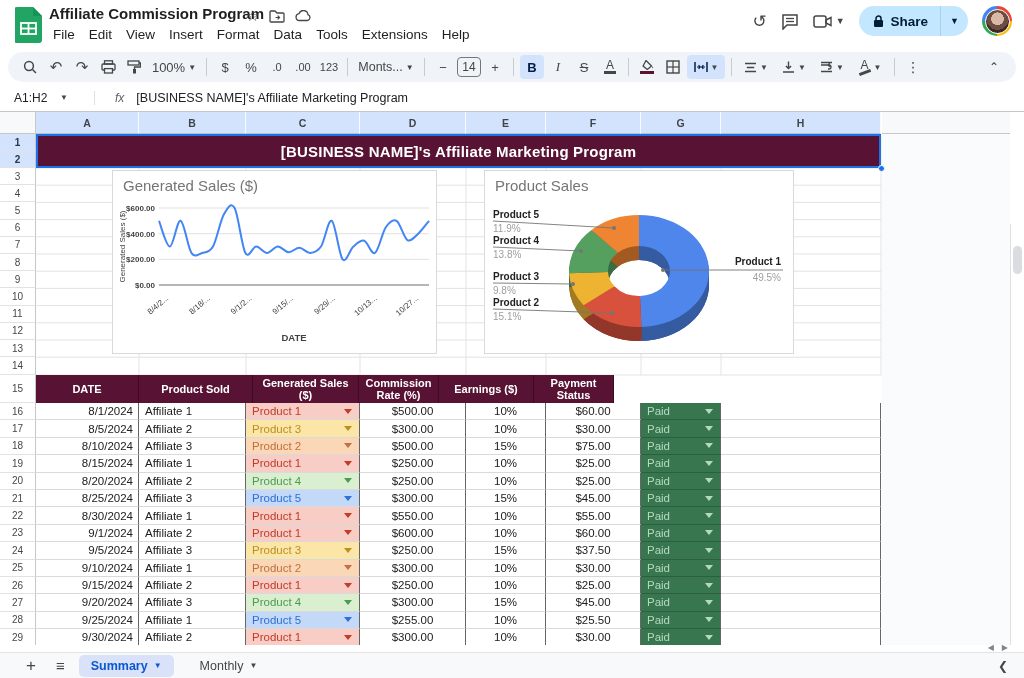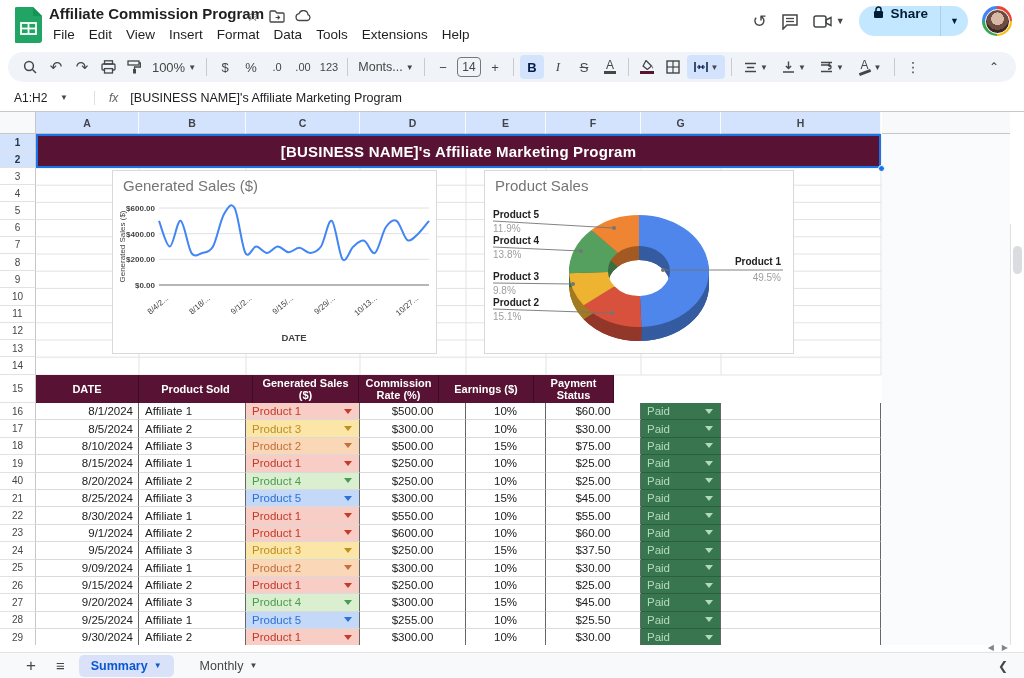--- a/index.html
+++ b/index.html
@@ -9,21 +9,21 @@
 
   
   .topbar { position:absolute; left:0; top:0; width:1024px; height:50px; background:#fff; }
   .sheets-logo { position:absolute; left:15px; top:7px; width:27px; height:36px; }
   .doc-title { position:absolute; left:49px; top:5px; font-size:15px; font-weight:bold; color:#1f1f1f; }
   .title-icons { position:absolute; left:246px; top:7px; display:flex; gap:10px; color:#444746; align-items:center; }
   .menubar { position:absolute; left:46px; top:25px; display:flex; }
   .menubar span { font-size:13.5px; color:#1f1f1f; padding:2px 7px; border-radius:4px; cursor:default; }
   .tb-right { position:absolute; right:12px; top:6px; display:flex; align-items:center; gap:14px; }
   .share-pill { display:flex; align-items:center; background:#c2e7ff; border-radius:16px; height:30px; overflow:hidden; }
-  .share-main { display:flex; align-items:flex-start; gap:7px; padding:0 12px 0 14px; font-size:13.5px; font-weight:bold; color:#001d35; height:100%; }
+  .share-main { display:flex; align-items:center; gap:7px; padding:0 12px 0 14px; font-size:13.5px; font-weight:bold; color:#001d35; height:100%; }
   .share-caret { border-left:1px solid #a8cfec; padding:0 9px; height:100%; display:flex; align-items:center; color:#001d35; font-size:9px; }
   .avatar { width:30px; height:30px; border-radius:50%; background:conic-gradient(#ea4335 0 25%,#fbbc05 25% 50%,#34a853 50% 75%,#4285f4 75% 100%); display:flex; align-items:center; justify-content:center; }
   .avatar-in { width:25px; height:25px; border-radius:50%; background:radial-gradient(circle at 50% 38%, #d7b9a5 0 34%, #6d4c41 35% 60%, #3e2723 61% 100%); border:1px solid #fff; }
   .cam-caret { font-size:9px; color:#444746; margin-left:4px; }
 
   
   .toolbar { position:absolute; left:8px; top:52px; width:1008px; height:30px; background:#f0f4f9; border-radius:20px; display:flex; align-items:center; padding:0 10px; gap:2px; color:#444746; }
   .ti { min-width:24px; height:24px; display:flex; align-items:center; justify-content:center; border-radius:4px; font-size:13px; }
   .ti.active { background:#d3e3fd; color:#041e49; }
   .sep { width:1px; height:18px; background:#c7cad1; margin:0 4px; }
@@ -33,21 +33,21 @@
   .fill-bar { width:14px; height:3px; background:#5a1333; margin-top:1px; }
   .strike { text-decoration:line-through; }
   .tcol { display:flex; flex-direction:column; align-items:center; line-height:11px; }
   .tcol .bar { width:12px; height:3px; background:#444746; }
   .grow { flex:1; }
   .dec { font-size:11px; letter-spacing:0; }
 
   
   .fbar { position:absolute; left:0; top:84px; width:1024px; height:28px; background:#fff; border-bottom:1px solid #c7c7c7; display:flex; align-items:center; }
   .namebox { width:76px; display:flex; align-items:center; justify-content:space-between; padding:0 8px 0 14px; font-size:12px; color:#202124; }
-  .fx { font-style:italic; font-size:12px; color:#5f6368; margin:0 12px 0 18px; border-left:1px solid #e0e0e0; padding-left:14px; }
+  .fx { font-style:italic; font-size:12px; color:#5f6368; margin:0 12px 0 18px; border-left:1px solid #e0e0e0; padding-left:20px; }
   .formula { font-size:12.5px; color:#202124; }
 
   
   .grid-area { position:absolute; left:0; top:112px; width:1024px; height:533px; overflow:hidden; background:#fff; }
   .colhead { position:absolute; top:0; height:22px; background:#d3e3fd; border-right:1px solid #f8fafd; border-bottom:1px solid #bdc1c6; font-size:10.5px; font-weight:bold; color:#41454a; display:flex; align-items:center; justify-content:center; }
   .corner { position:absolute; left:0; top:0; width:36px; height:22px; background:#f8f9fa; border-right:1px solid #c7c7c7; border-bottom:1px solid #c7c7c7; }
   .rowhead { position:absolute; left:0; width:36px; background:#fff; border-bottom:1px solid #e1e3e1; border-right:1px solid #c7c7c7; font-size:10px; color:#444746; display:flex; align-items:center; justify-content:center; }
   .rowhead.sel { background:#d3e3fd; font-weight:bold; color:#273746; }
   .headrest { position:absolute; top:0; left:882px; width:128px; height:22px; background:#f8f9fa; border-bottom:1px solid #c7c7c7; }
   .rightvoid { position:absolute; left:882px; top:22px; width:128px; height:511px; background:#fafbfd; }
@@ -302,21 +302,21 @@
       <div class="rowhead" style="top: 176.4px; height: 17.2px;">10</div>
       <div class="rowhead" style="top: 193.6px; height: 17.2px;">11</div>
       <div class="rowhead" style="top: 210.8px; height: 17.2px;">12</div>
       <div class="rowhead" style="top: 228px; height: 17.2px;">13</div>
       <div class="rowhead" style="top: 245.2px; height: 17.8px;">14</div>
       <div class="rowhead" style="top: 263px; height: 28px;">15</div>
       <div class="rowhead" style="top: 291px; height: 17.4px;">16</div>
       <div class="rowhead" style="top: 308.4px; height: 17.4px;">17</div>
       <div class="rowhead" style="top: 325.8px; height: 17.4px;">18</div>
       <div class="rowhead" style="top: 343.2px; height: 17.4px;">19</div>
-      <div class="rowhead" style="top: 360.6px; height: 17.4px;">40</div>
+      <div class="rowhead" style="top: 360.6px; height: 17.4px;">20</div>
       <div class="rowhead" style="top: 378px; height: 17.4px;">21</div>
       <div class="rowhead" style="top: 395.4px; height: 17.4px;">22</div>
       <div class="rowhead" style="top: 412.8px; height: 17.4px;">23</div>
       <div class="rowhead" style="top: 430.2px; height: 17.4px;">24</div>
       <div class="rowhead" style="top: 447.6px; height: 17.4px;">25</div>
       <div class="rowhead" style="top: 465px; height: 17.4px;">26</div>
       <div class="rowhead" style="top: 482.4px; height: 17.4px;">27</div>
       <div class="rowhead" style="top: 499.8px; height: 17.4px;">28</div>
       <div class="rowhead" style="top: 517.2px; height: 17.4px;">29</div>
     </div>
@@ -592,21 +592,21 @@
           <div class="t-cell al-c" style="width: 106px;">$250.00</div>
           <div class="t-cell al-c" style="width: 80px;">15%</div>
           <div class="t-cell al-c" style="width: 95px;">$37.50</div>
           <div class="t-cell chip" style="width: 80px; background: rgb(55, 118, 78); color: rgb(181, 217, 191); border-bottom: 1px solid rgb(44, 95, 63);">
             <span>Paid</span>
             <span class="tri"></span>
           </div>
           <div class="t-cell al-c" style="width: 160px;"></div>
         </div>
         <div class="t-row">
-          <div class="t-cell al-r" style="width: 103px;">9/09/2024</div>
+          <div class="t-cell al-r" style="width: 103px;">9/10/2024</div>
           <div class="t-cell al-l" style="width: 107px;">Affiliate 1</div>
           <div class="t-cell chip" style="width: 114px; background: rgb(250, 215, 182); color: rgb(194, 112, 61);">
             <span>Product 2</span>
             <span class="tri"></span>
           </div>
           <div class="t-cell al-c" style="width: 106px;">$300.00</div>
           <div class="t-cell al-c" style="width: 80px;">10%</div>
           <div class="t-cell al-c" style="width: 95px;">$30.00</div>
           <div class="t-cell chip" style="width: 80px; background: rgb(55, 118, 78); color: rgb(181, 217, 191); border-bottom: 1px solid rgb(44, 95, 63);">
             <span>Paid</span>

